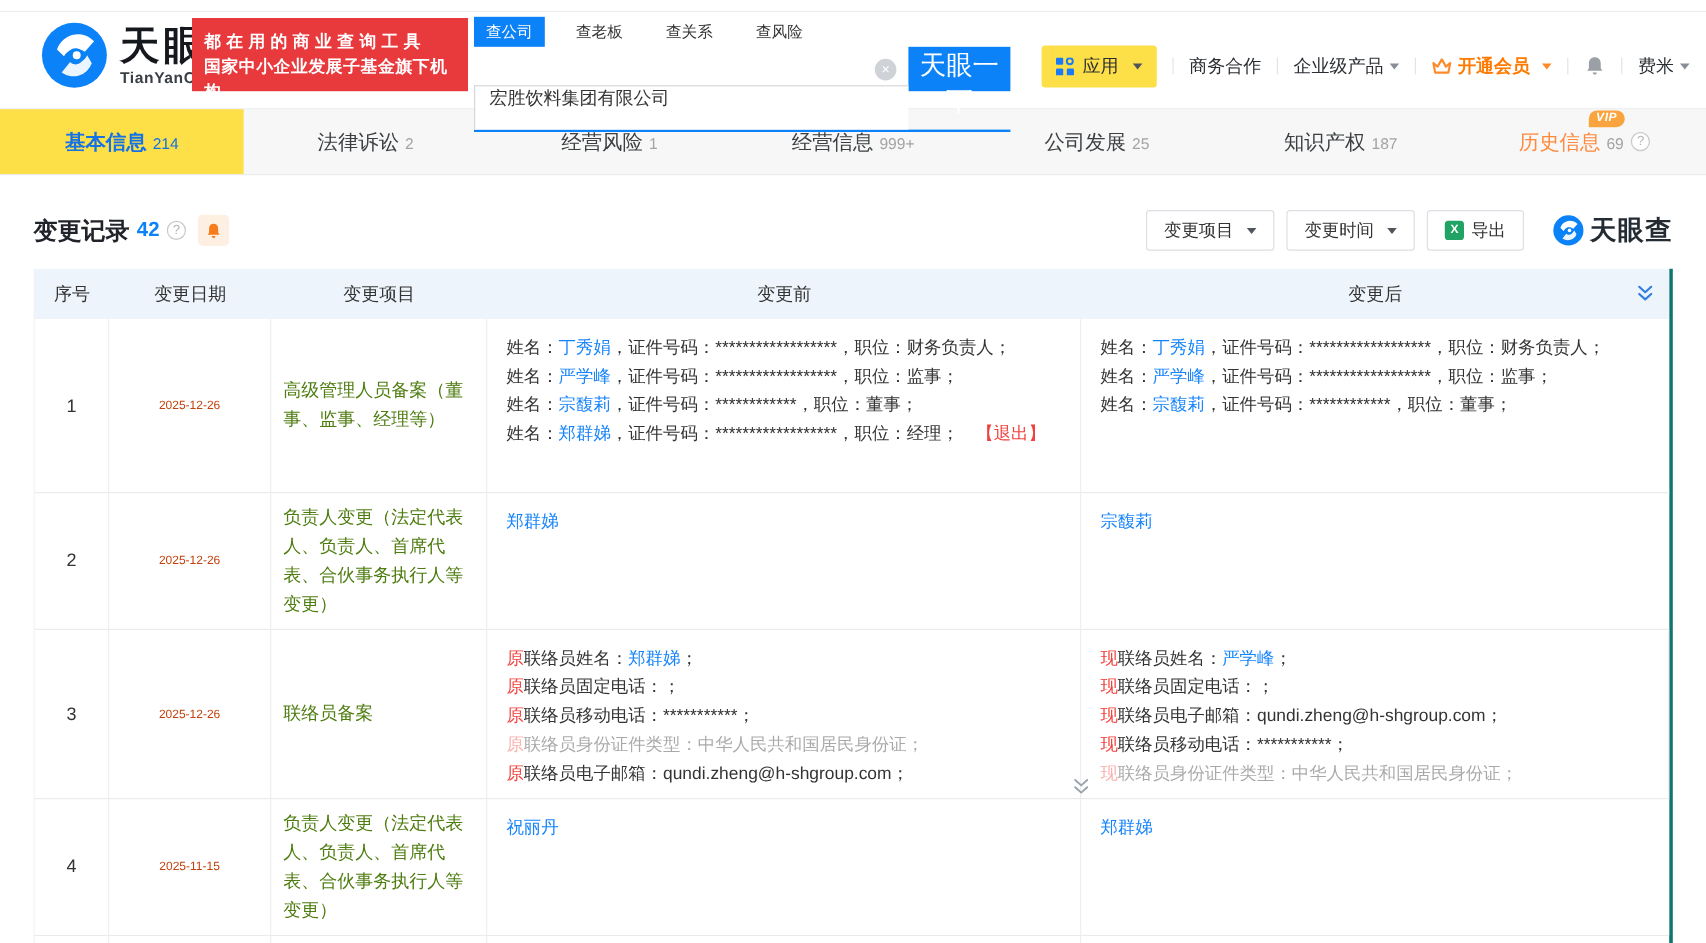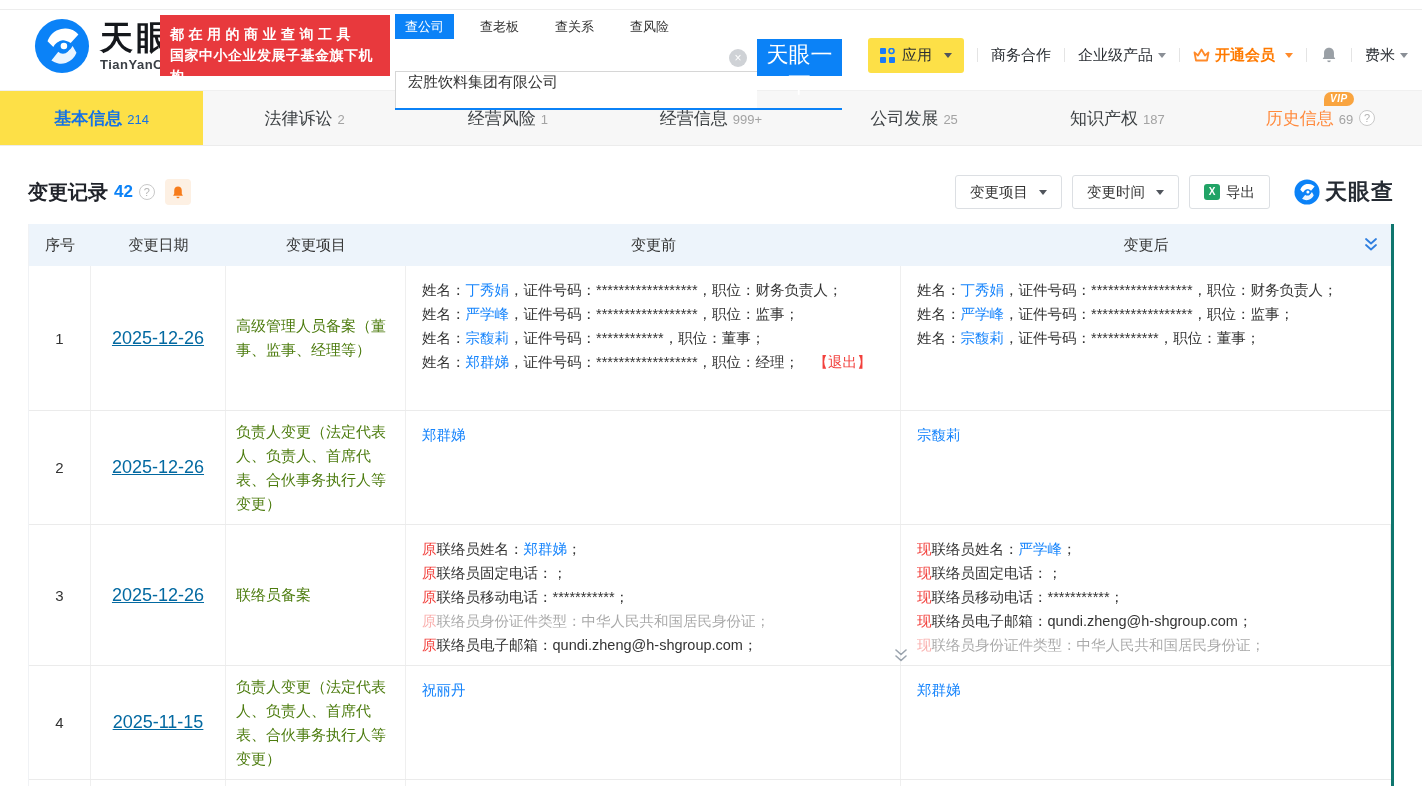--- a/index.html
+++ b/index.html
@@ -84,21 +84,21 @@
   .collapse-ic{position:absolute;right:12px;top:13px;cursor:pointer;}
   .t-row{display:grid;grid-template-columns:62px 135px 180px 495px 1fr;border-top:1px solid #ebebeb;
     position:relative;background:#fff;}
   .t-row:nth-child(1){border-top:none;min-height:144px;}
   .t-row:nth-child(2){min-height:114px;}
   .t-row:nth-child(3){min-height:140px;}
   .t-row:nth-child(4){min-height:114px;}
   .cell{border-right:1px solid #efefef;}
   .cell:last-child{border-right:none;}
   .c-index{display:flex;align-items:center;justify-content:center;font-size:15px;color:#333;}
-  .c-date{display:flex;align-items:center;justify-content:center;font-size:18px;color:#0369a1;text-decoration:underline;}
+  .c-date{display:flex;align-items:center;justify-content:center;font-size:10px;color:#c2410c;}
   .c-item{display:flex;align-items:center;font-size:15px;color:#4d7c0f;line-height:24px;padding:8px 14px 8px 10px;}
   .c-content{padding:12px 16px 8px;font-size:14.5px;line-height:24px;color:#333;}
   .line{white-space:normal;}
   .line.faded{opacity:.42;}
   .seg-link{color:var(--link);cursor:pointer;}
   .seg-red{color:var(--red);}
   .expand-ic{position:absolute;left:864px;bottom:2px;cursor:pointer;}
   .t-row-partial{height:7px;border-top:1px solid #ebebeb;display:grid;
     grid-template-columns:62px 135px 180px 495px 1fr;}
   .t-row-partial .cell{height:7px;}
@@ -309,22 +309,22 @@
         <div class="cell c-content">
           <div class="line"><span class="seg-red">原</span><span>联络员姓名：</span><span class="seg-link">郑群娣</span><span>；</span></div>
           <div class="line"><span class="seg-red">原</span><span>联络员固定电话：；</span></div>
           <div class="line"><span class="seg-red">原</span><span>联络员移动电话：***********；</span></div>
           <div class="line faded"><span class="seg-red">原</span><span>联络员身份证件类型：中华人民共和国居民身份证；</span></div>
           <div class="line"><span class="seg-red">原</span><span>联络员电子邮箱：qundi.zheng@h-shgroup.com；</span></div>
         </div>
         <div class="cell c-content">
           <div class="line"><span class="seg-red">现</span><span>联络员姓名：</span><span class="seg-link">严学峰</span><span>；</span></div>
           <div class="line"><span class="seg-red">现</span><span>联络员固定电话：；</span></div>
+          <div class="line"><span class="seg-red">现</span><span>联络员电子邮箱：qundi.zheng@h-shgroup.com；</span></div>
           <div class="line"><span class="seg-red">现</span><span>联络员移动电话：***********；</span></div>
-          <div class="line"><span class="seg-red">现</span><span>联络员电子邮箱：qundi.zheng@h-shgroup.com；</span></div>
           <div class="line faded"><span class="seg-red">现</span><span>联络员身份证件类型：中华人民共和国居民身份证；</span></div>
         </div>
         <svg class="expand-ic" width="16" height="14" viewBox="0 0 16 14">
           <polyline points="3,1 8,5.5 13,1" fill="none" stroke="#9aa3ad" stroke-width="1.6" stroke-linecap="round" stroke-linejoin="round"></polyline>
           <polyline points="3,7 8,11.5 13,7" fill="none" stroke="#9aa3ad" stroke-width="1.6" stroke-linecap="round" stroke-linejoin="round"></polyline>
         </svg>
       </div>
       <div class="t-row">
         <div class="cell c-index">4</div>
         <div class="cell c-date">2025-11-15</div>

